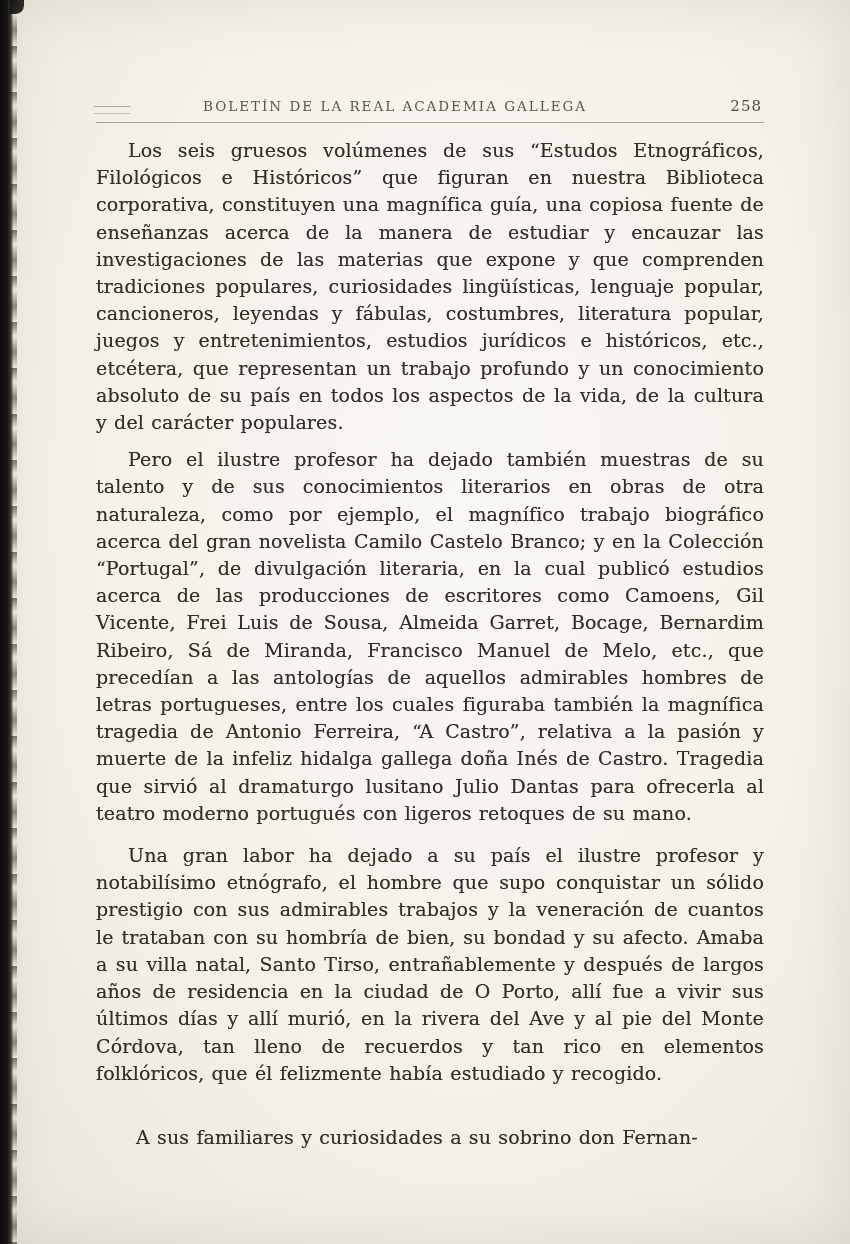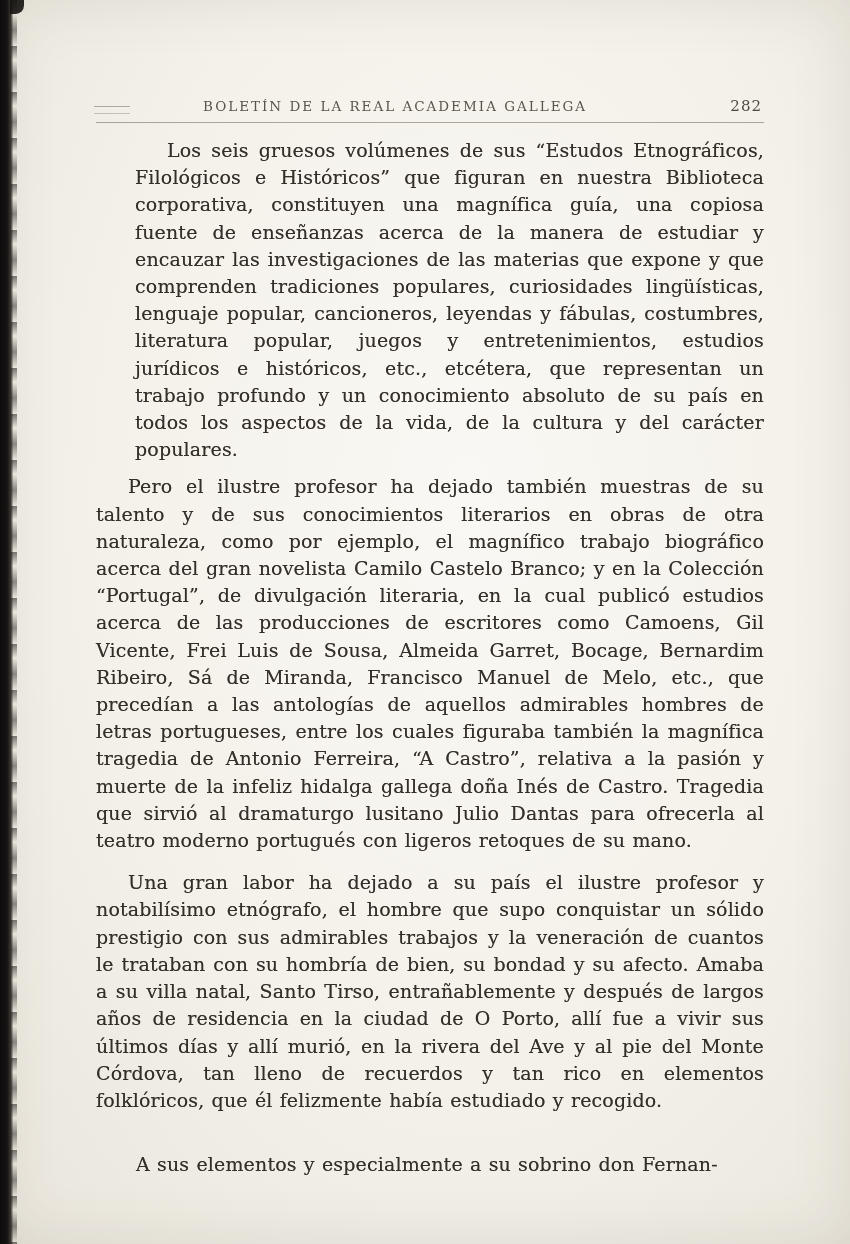--- a/index.html
+++ b/index.html
@@ -102,39 +102,39 @@
     line-height: 27.2px;
     text-align: justify;
     letter-spacing: 0.15px;
     word-spacing: 1px;
   }
   .text-column p {
     margin: 0;
     text-indent: 32px;
     text-shadow: 0 0 0.4px rgba(51,46,40,0.55);
   }
-  .text-column p:nth-of-type(1) { margin-bottom: 10px; margin-left: 39px; }
+  .text-column p:nth-of-type(1) { margin-bottom: 10px; }
   .text-column p:nth-of-type(2) { margin-bottom: 15px; }
   .text-column p:nth-of-type(3) { margin-bottom: 37px; }
   .text-column p:nth-of-type(4) { text-indent: 40px; }
 </style>
 </head>
 <body>
 
 <div class="scan-page">
 
   <div class="binding-edge"></div>
   <div class="corner-smudge"></div>
 
   <div class="running-head">
     <div class="head-dashes"></div>
     <div class="head-title">BOLETÍN DE LA REAL ACADEMIA GALLEGA</div>
-    <div class="head-page-number">282</div>
+    <div class="head-page-number">258</div>
   </div>
 
   <div class="text-column">
     <p>Los seis gruesos volúmenes de sus “Estudos Etnográficos, Filológicos e Históricos” que figuran en nuestra Biblioteca corporativa, constituyen una magnífica guía, una copiosa fuente de enseñanzas acerca de la manera de estudiar y encauzar las investigaciones de las materias que expone y que comprenden tradiciones populares, curiosidades lingüísticas, lenguaje popular, cancioneros, leyendas y fábulas, costumbres, literatura popular, juegos y entretenimientos, estudios jurídicos e históricos, etc., etcétera, que representan un trabajo profundo y un conocimiento absoluto de su país en todos los aspectos de la vida, de la cultura y del carácter populares.</p>
     <p>Pero el ilustre profesor ha dejado también muestras de su talento y de sus conocimientos literarios en obras de otra naturaleza, como por ejemplo, el magnífico trabajo biográfico acerca del gran novelista Camilo Castelo Branco; y en la Colección “Portugal”, de divulgación literaria, en la cual publicó estudios acerca de las producciones de escritores como Camoens, Gil Vicente, Frei Luis de Sousa, Almeida Garret, Bocage, Bernardim Ribeiro, Sá de Miranda, Francisco Manuel de Melo, etc., que precedían a las antologías de aquellos admirables hombres de letras portugueses, entre los cuales figuraba también la magnífica tragedia de Antonio Ferreira, “A Castro”, relativa a la pasión y muerte de la infeliz hidalga gallega doña Inés de Castro. Tragedia que sirvió al dramaturgo lusitano Julio Dantas para ofrecerla al teatro moderno portugués con ligeros retoques de su mano.</p>
     <p>Una gran labor ha dejado a su país el ilustre profesor y notabilísimo etnógrafo, el hombre que supo conquistar un sólido prestigio con sus admirables trabajos y la veneración de cuantos le trataban con su hombría de bien, su bondad y su afecto. Amaba a su villa natal, Santo Tirso, entrañablemente y después de largos años de residencia en la ciudad de O Porto, allí fue a vivir sus últimos días y allí murió, en la rivera del Ave y al pie del Monte Córdova, tan lleno de recuerdos y tan rico en elementos folklóricos, que él felizmente había estudiado y recogido.</p>
-    <p>A sus elementos y especialmente a su sobrino don Fernan-</p>
+    <p>A sus familiares y curiosidades a su sobrino don Fernan-</p>
   </div>
 
 </div>
 
 </body></html>

